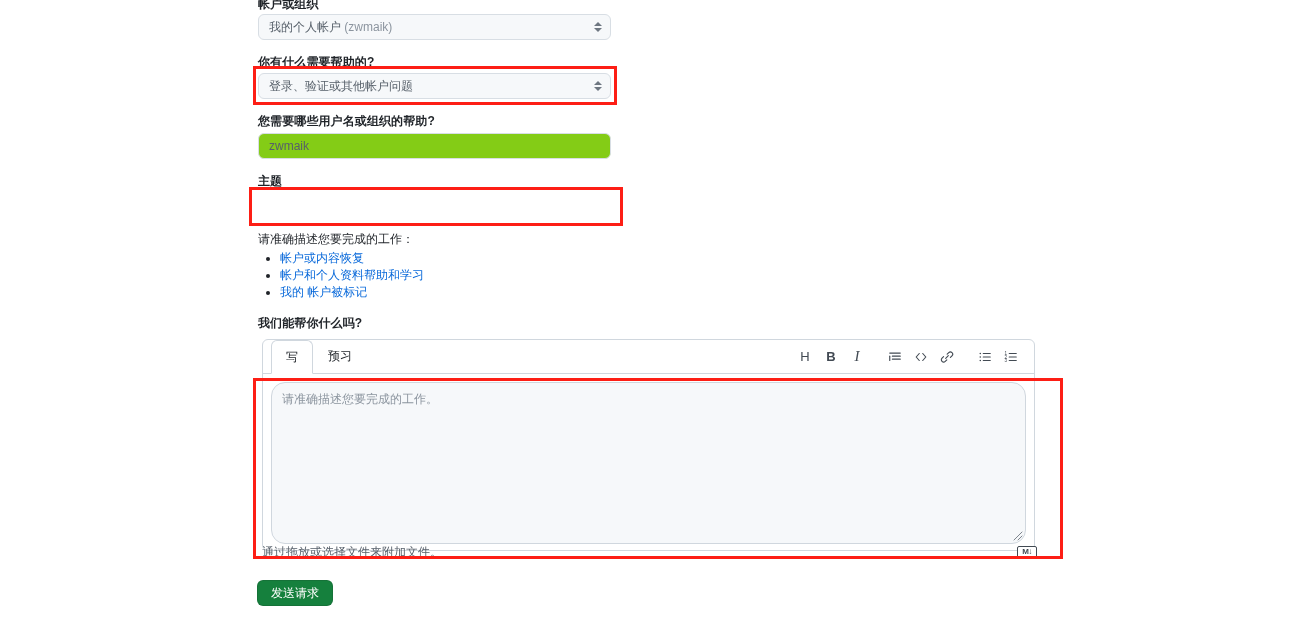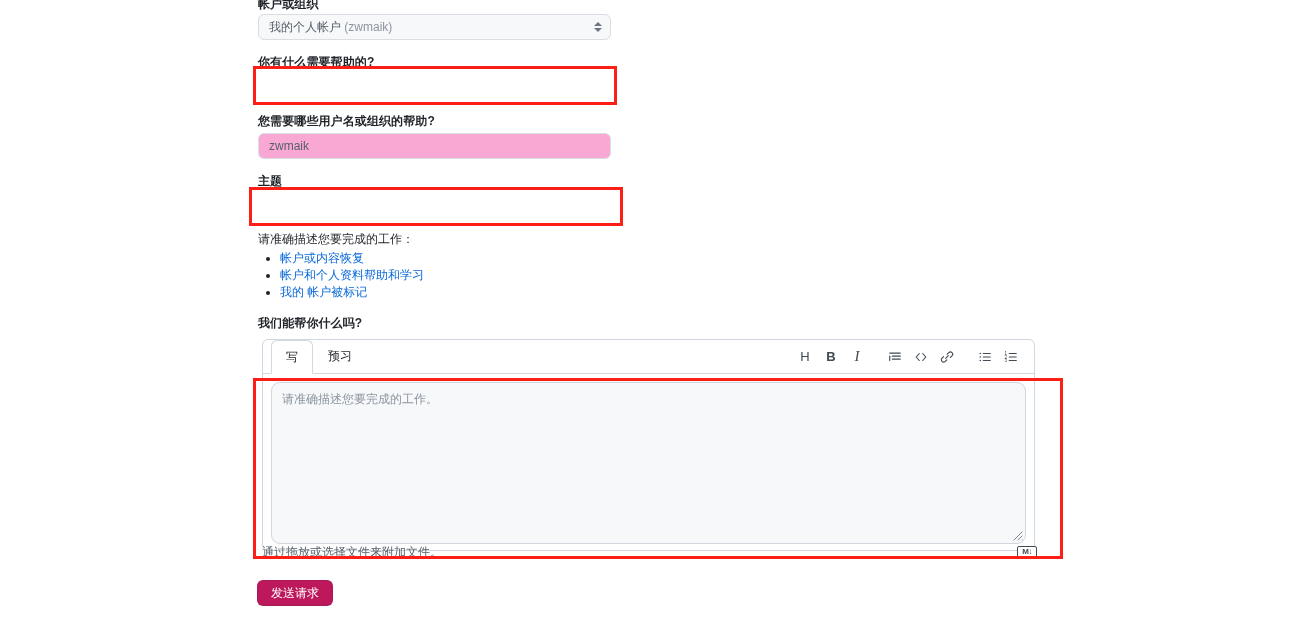--- a/index.html
+++ b/index.html
@@ -21,21 +21,21 @@
     letter-spacing: 0.1px;
     white-space: nowrap;
   }
   .ctl {
     position: absolute;
     left: 258px;
     width: 353px;
     height: 26px;
     border: 1px solid #d8dee4;
     border-radius: 6px;
-    background: #f9a8d4;
+    background: #84cc16;
     font-size: 12px;
     color: #57606a;
     font-family: "Liberation Sans", "DejaVu Sans", sans-serif;
     padding: 0 10px;
     display: flex;
     align-items: center;
   }
   .ctl.select { padding-right: 26px; background: #f6f8fa; }
   .ctl .val { overflow: hidden; text-overflow: ellipsis; white-space: nowrap; }
   .ctl .val .muted { color: #8c959f; }
@@ -155,21 +155,21 @@
   .md-body {
     position: absolute;
     left: 0; top: 34px;
     width: 100%; height: 178px;
     padding: 8px;
   }
   .md-textarea {
     position: relative;
     width: 100%; height: 100%;
     border: 1px solid #d0d7de;
-    border-radius: 9px;
+    border-radius: 14px;
     background: #f6f8fa;
     font-size: 12px;
     color: #8c959f;
     padding: 8px 10px;
     font-family: "Liberation Sans", "DejaVu Sans", sans-serif;
     overflow: hidden;
   }
   .resize-grip {
     position: absolute;
     right: 2px; bottom: 2px;
@@ -200,21 +200,21 @@
 
   
   .submit-btn {
     position: absolute;
     left: 257px; top: 580px;
     min-width: 76px;
     height: 26px;
     padding: 0 12px;
     border: 1px solid rgba(27,31,36,0.15);
     border-radius: 6px;
-    background: #be185d;
+    background: #15803d;
     color: #ffffff;
     font-size: 12px;
     font-family: "Liberation Sans", "DejaVu Sans", sans-serif;
     display: flex; align-items: center; justify-content: center;
     cursor: pointer;
   }
 
   
   .hl {
     position: absolute;
@@ -233,20 +233,27 @@
   <div class="ctl select" style="top:14px;">
     <span class="val"><span>我的个人帐户</span><span class="muted"> (zwmaik)</span></span>
     <span class="sel-arrows">
       <i class="up"></i>
         <i class="dn"></i>
     </span>
   </div>
 
   <div class="field-label" style="left:258px; top:54px;">你有什么需要帮助的?</div>
 
+  <div class="ctl select" style="top:73px;">
+    <span class="val">登录、验证或其他帐户问题</span>
+    <span class="sel-arrows">
+      <i class="up"></i>
+        <i class="dn"></i>
+    </span>
+  </div>
 
   <div class="field-label" style="left:258px; top:113px;">您需要哪些用户名或组织的帮助?</div>
 
   <div class="ctl" style="top:133px;">
     <span class="val">zwmaik</span>
   </div>
 
   <div class="field-label" style="left:258px; top:173px;">主题</div>
 
 

